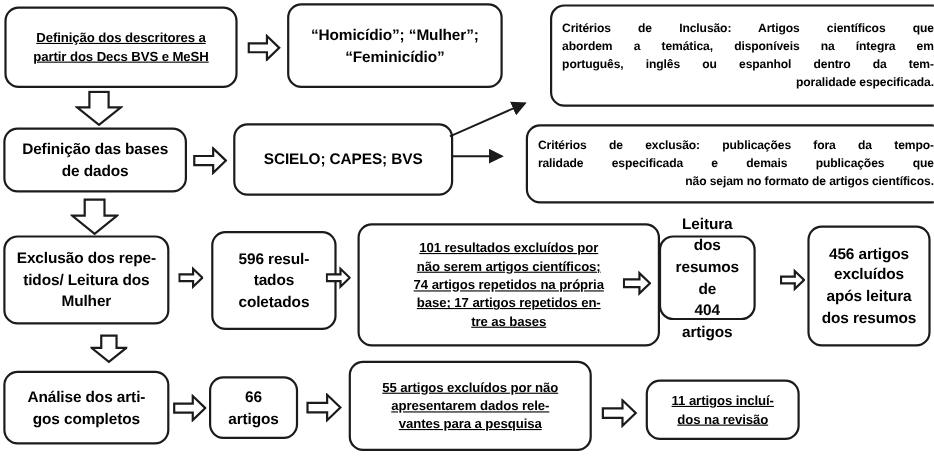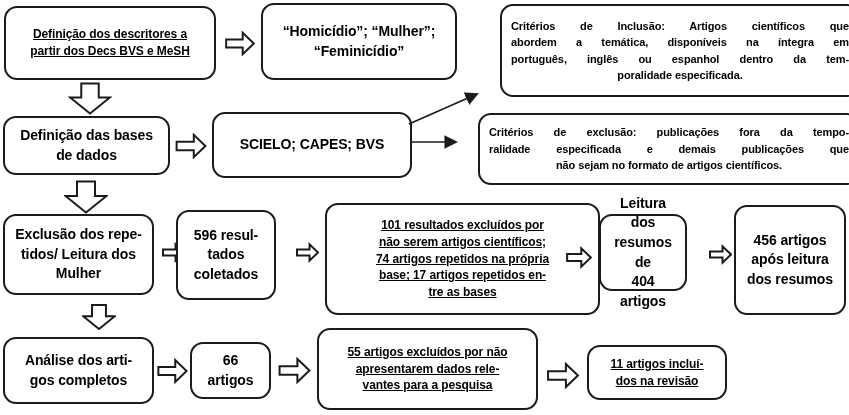--- a/index.html
+++ b/index.html
@@ -22,21 +22,21 @@
     display: flex;
     flex-direction: column;
     justify-content: center;
     padding: 4px 6px;
     letter-spacing: -0.1px;
   }
   .box .ln { text-align: center; }
   .fs14 { font-size: 14px; line-height: 1.4; }
   .fs13 { font-size: 12px; line-height: 1.4; text-decoration: underline; }
   .justified { font-size: 11px; line-height: 1.5; padding: 5px 9px; margin-left: 14px; }
-  .justified .ln { text-align: center; }
+  .justified .ln { text-align: right; }
   .justified .ln-mid { text-align: justify; text-align-last: justify; }
   .arw { position: absolute; display: block; }
   .thin-arrows { position: absolute; display: block; }
 </style>
 </head>
 <body>
 
 <div class="canvas">
 
   <svg width="0" height="0" style="position:absolute" aria-hidden="true">
@@ -109,21 +109,21 @@
   <div class="box fs14" style="left:3px;top:214px;width:151px;height:81px">
       <div class="ln ln-mid">Exclusão dos repe-</div>
       <div class="ln ln-mid">tidos/ Leitura dos</div>
       <div class="ln">Mulher</div>
     </div>
 
   <svg class="arw" style="left:162px;top:241px;width:23px;height:23px">
       <use href="#sym-arrow-right"></use>
     </svg>
 
-  <div class="box fs14" style="left:176px;top:210px;width:100px;height:90px">
+  <div class="box fs14" style="left:192px;top:210px;width:114px;height:90px">
       <div class="ln ln-mid">596 resul-</div>
       <div class="ln ln-mid">tados</div>
       <div class="ln">coletados</div>
     </div>
 
   <svg class="arw" style="left:296px;top:241px;width:23px;height:23px">
       <use href="#sym-arrow-right"></use>
     </svg>
 
   <div class="box fs13" style="left:325px;top:203px;width:275px;height:112px">
@@ -143,20 +143,21 @@
       <div class="ln ln-mid">resumos de</div>
       <div class="ln">404 artigos</div>
     </div>
 
   <svg class="arw" style="left:709px;top:243px;width:23px;height:23px">
       <use href="#sym-arrow-right"></use>
     </svg>
 
   <div class="box fs14" style="left:734px;top:205px;width:112px;height:110px">
       <div class="ln ln-mid">456 artigos</div>
+      <div class="ln ln-mid">excluídos</div>
       <div class="ln ln-mid">após leitura</div>
       <div class="ln">dos resumos</div>
     </div>
 
   <svg class="arw" style="left:82px;top:302px;width:34px;height:30px">
       <use href="#sym-arrow-down"></use>
     </svg>
 
   <div class="box fs14" style="left:3px;top:337px;width:151px;height:67px">
       <div class="ln ln-mid">Análise dos arti-</div>

